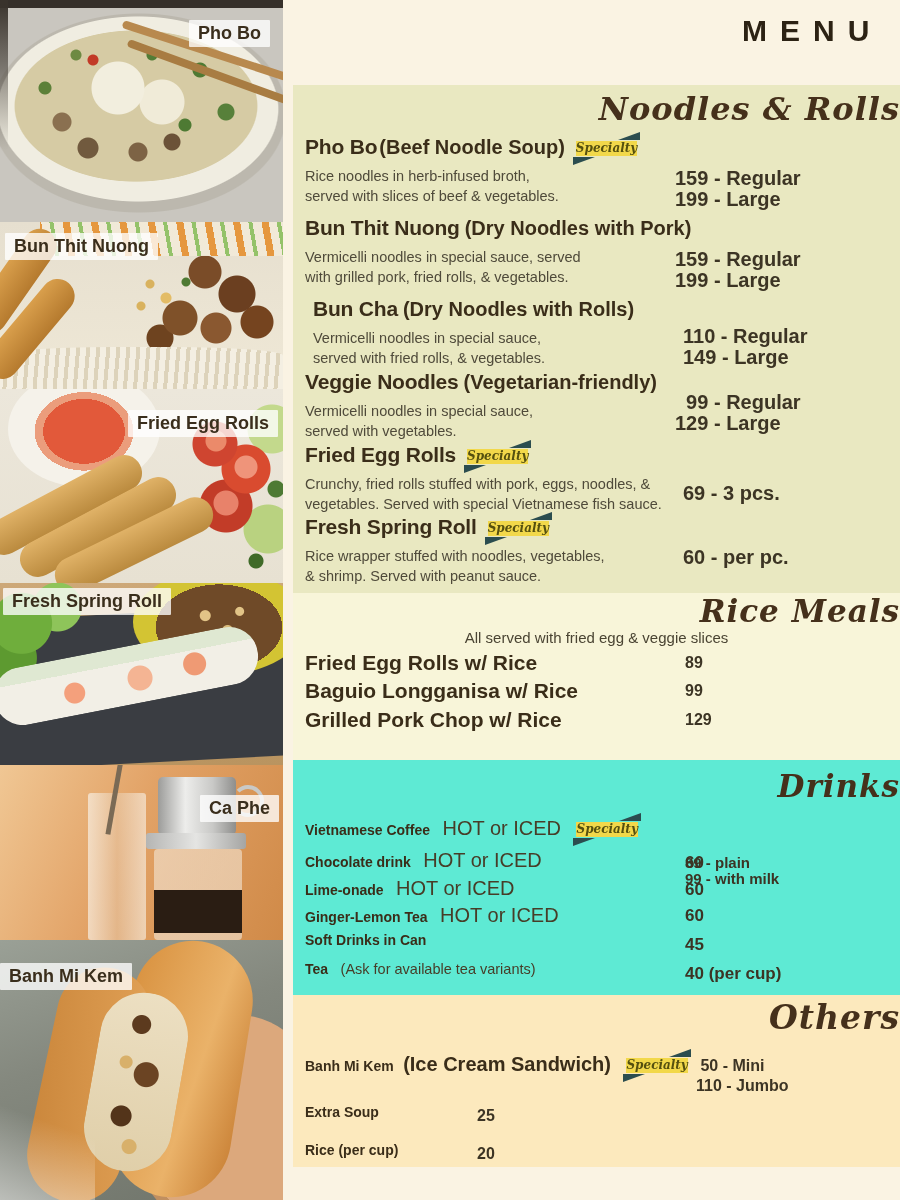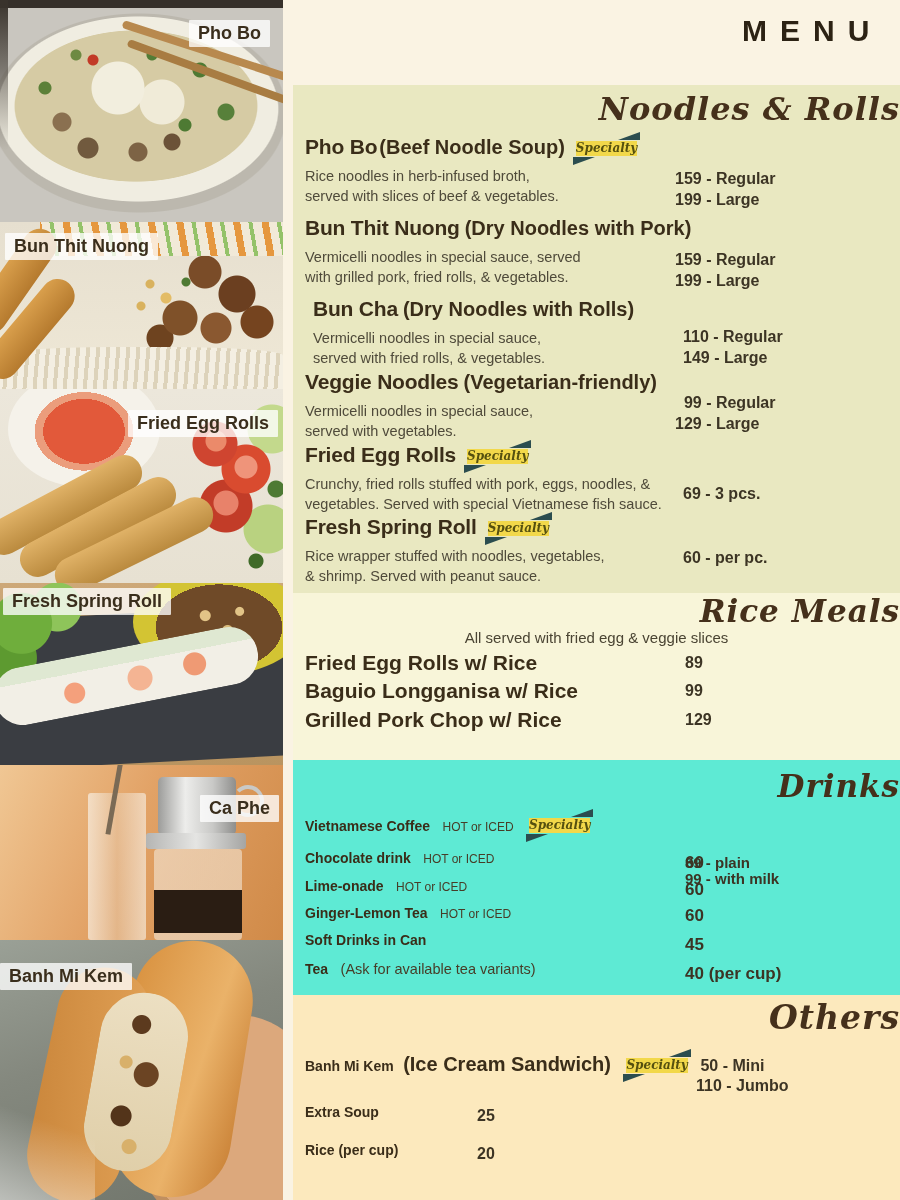--- a/index.html
+++ b/index.html
@@ -4,36 +4,36 @@
 <style>
   html,body{margin:0;padding:0;background:#888;}
   .page{position:relative;width:900px;height:1200px;background:#faf3e3;
         font-family:"Liberation Sans",sans-serif;overflow:hidden;margin:0 auto;}
 
   
   .panel{position:absolute;left:293px;width:607px;}
   #sec-noodles{top:85px;height:508px;background:#e9e8c1;}
   #sec-rice{top:593px;height:167px;background:#f8f5d9;}
   #sec-drinks{top:760px;height:235px;background:#5eead4;}
-  #sec-others{top:995px;height:205px;background:#fce9bd;}
+  #sec-others{top:995px;height:172px;background:#fce9bd;}
 
   .menu-title{position:absolute;left:742px;top:14px;font-size:30px;font-weight:700;
               letter-spacing:13px;color:#2c2214;}
 
   .stitle{position:absolute;left:0;right:0;text-align:right;
           font-family:"DejaVu Serif",serif;font-style:italic;font-weight:700;
           color:#45301b;letter-spacing:1px;}
 
   
   .n-item{position:absolute;left:12px;right:6px;}
   .head{display:flex;align-items:baseline;height:26px;white-space:nowrap;}
   .iname{font-weight:700;font-size:21px;color:#3a2d19;letter-spacing:-0.2px;}
   .isub{font-weight:700;font-size:20px;color:#3a2d19;margin-left:5px;}
   .idesc{margin-top:5px;font-size:14.5px;line-height:20px;color:#4f4a3a;white-space:pre;}
-  .iprice{position:absolute;left:370px;font-weight:700;font-size:16px;line-height:21px;
+  .iprice{position:absolute;left:370px;font-weight:700;font-size:20px;line-height:21px;
           color:#3c3424;white-space:pre;}
 
   
   .sp{position:relative;display:inline-block;background:#f2d84a;color:#55500f;
       font-family:"DejaVu Serif",serif;font-style:italic;font-weight:700;
       font-size:12px;line-height:15px;padding:0 0;margin-left:11px;
       transform:translateY(-2px);white-space:nowrap;}
   .sp::before{content:"";position:absolute;right:-3px;top:-9px;
       border-bottom:8px solid #2b4d4f;border-left:22px solid transparent;}
   .sp::after{content:"";position:absolute;left:-3px;bottom:-9px;
@@ -41,21 +41,21 @@
 
   
   .rrow{position:absolute;left:12px;right:6px;height:26px;}
   .rname{font-weight:700;font-size:21px;color:#3a2d19;}
   .rsub{position:absolute;left:0;right:0;text-align:center;font-size:15px;color:#4a4433;}
   .rprice{position:absolute;left:380px;top:3px;font-weight:700;font-size:16px;color:#3c3424;}
 
   
   .drow{position:absolute;left:12px;right:6px;height:26px;white-space:nowrap;}
   .dname{font-weight:700;font-size:14px;color:#3a2d19;margin-top:44px;}
-  .dtag{font-size:12px;color:#473d28;margin-left:8px;}
+  .dtag{font-size:20px;color:#473d28;margin-left:8px;}
   .dprice{position:absolute;left:380px;font-weight:700;font-size:17px;color:#3c3424;white-space:pre;}
   .dprice.small{font-size:15px;line-height:16px;}
 
   
   .orow{position:absolute;left:12px;right:6px;height:26px;white-space:nowrap;}
   .oprice{position:absolute;font-weight:700;font-size:16px;line-height:20px;color:#3c3424;white-space:pre;}
 
   
   .photo{position:absolute;left:0;width:283px;overflow:hidden;}
   .plabel{position:absolute;background:rgba(255,255,255,.78);color:#3a2e1c;

